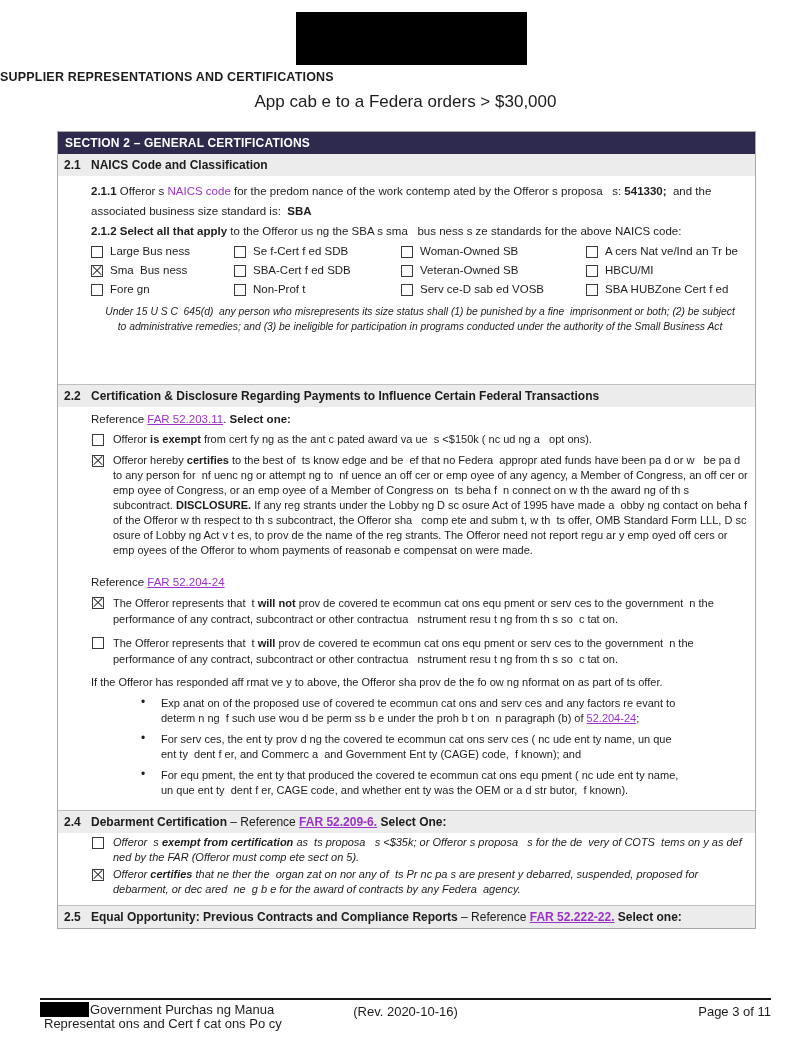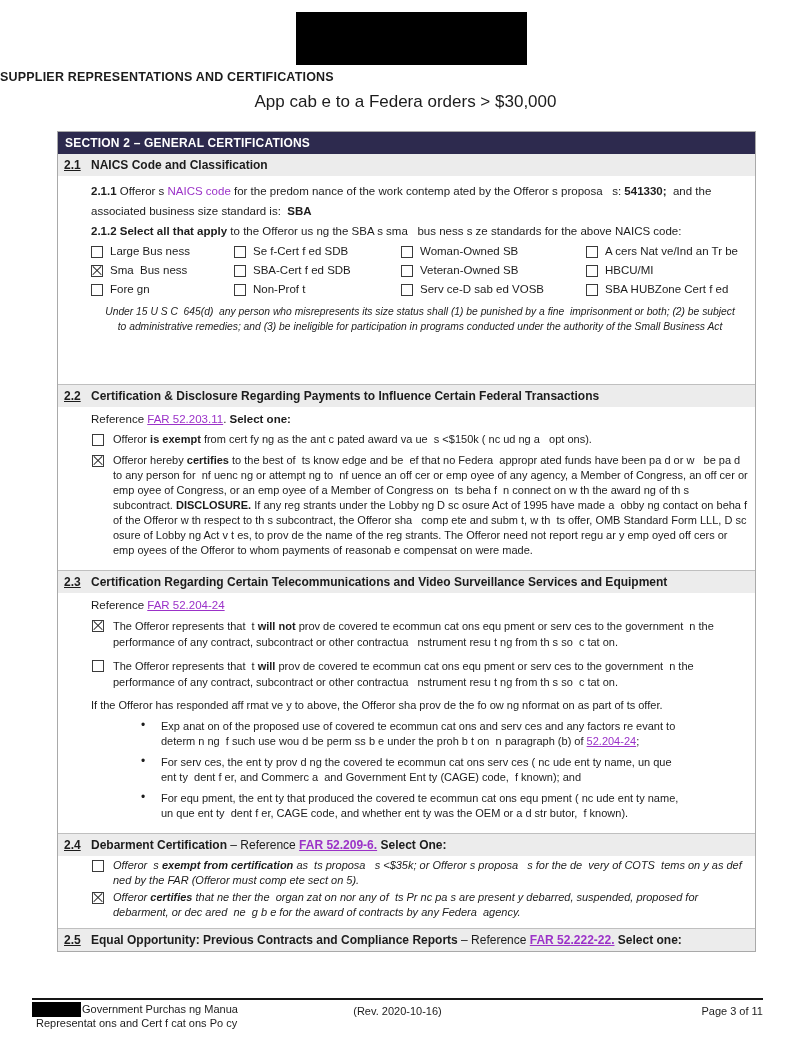--- a/index.html
+++ b/index.html
@@ -10,21 +10,21 @@
   }
   .redact-top{position:absolute;left:296px;top:12px;width:231px;height:53px;background:#000;}
   .doc-title{position:absolute;top:70px;left:0;width:100%;text-align:left;font-weight:bold;font-size:12.5px;letter-spacing:.2px;}
   .doc-subtitle{position:absolute;top:92px;left:0;width:100%;text-align:center;font-size:17px;}
 
   .cert-table{position:absolute;left:57px;top:131px;width:699px;border:1px solid #a9a9a9;box-sizing:border-box;background:#fff;}
   .section-bar{background:#2d2a4e;color:#fff;font-weight:bold;font-size:12px;padding:4px 6px 4px 7px;letter-spacing:.2px;}
 
   .sec-header{display:flex;align-items:baseline;background:#ececec;border-top:1px solid #bfbfbf;font-size:12px;padding:4px 8px 4px 6px;}
   .sec-header.first{border-top:none;}
-  .sec-num{width:27px;flex:none;font-weight:bold;text-decoration:underline;}
+  .sec-num{width:27px;flex:none;font-weight:bold;}
   .sec-title{flex:1;font-weight:bold;}
   .sec-title .plain{font-weight:normal;}
 
   .sec-body{padding:2px 6px 6px 33px;font-size:11px;line-height:15px;}
   .sec-body span,.sec-body b,.sec-body a,.sec-body i{white-space:pre-wrap;}
 
   a.flink{color:#9b32c8;text-decoration:underline;cursor:pointer;}
   a.flink.nou{text-decoration:none;}
 
   
@@ -47,21 +47,21 @@
   .opt{position:relative;padding-left:22px;margin:0 0 6px 0;}
   .opt .cb{position:absolute;left:1px;top:2px;}
   .opt23{line-height:16px;margin-bottom:8px;}
   .intro{margin:4px 0 6px;}
   .bullets{margin:2px 0 2px 48px;width:545px;}
   .bullet{position:relative;padding-left:22px;line-height:14.5px;margin-bottom:7px;}
   .bullet::before{content:"\2022";position:absolute;left:2px;top:-1px;font-size:12px;}
   .s24 .opt{margin-bottom:3px;line-height:14.5px;font-style:italic;}
 
   
-  .footer{position:absolute;left:32px;top:998px;width:731px;border-top:2px solid #161616;font-size:11px;line-height:13px;}
+  .footer{position:absolute;left:40px;top:998px;width:731px;border-top:2px solid #161616;font-size:13px;line-height:13px;}
   .redact-foot{position:absolute;left:0;top:2px;width:49px;height:15px;background:#000;}
   .f-line1{margin:3px 0 0 50px;}
   .f-line2{margin:1px 0 0 4px;}
   .f-center{position:absolute;left:0;right:0;top:5px;text-align:center;}
   .f-right{position:absolute;right:0;top:5px;}
 </style>
 </head>
 <body>
 
 <div>
@@ -152,24 +152,20 @@
       <div class="opt">
         <span class="cb"></span>
         <span>Offeror </span><b>is exempt</b><span> from cert fy ng as the ant c pated award va ue  s &lt;$150k ( nc ud ng a   opt ons).</span>
       </div>
       <div class="opt">
         <span class="cb checked"></span>
         <span>Offeror hereby </span><b>certifies</b><span> to the best of  ts know edge and be  ef that no Federa  appropr ated funds have been pa d or w   be pa d to any person for  nf uenc ng or attempt ng to  nf uence an off cer or emp oyee of any agency, a Member of Congress, an off cer or emp oyee of Congress, or an emp oyee of a Member of Congress on  ts beha f  n connect on w th the award ng of th s subcontract. </span><b>DISCLOSURE.</b><span> If any reg strants under the Lobby ng D sc osure Act of 1995 have made a  obby ng contact on beha f of the Offeror w th respect to th s subcontract, the Offeror sha   comp ete and subm t, w th  ts offer, OMB Standard Form LLL, D sc osure of Lobby ng Act v t es, to prov de the name of the reg strants. The Offeror need not report regu ar y emp oyed off cers or emp oyees of the Offeror to whom payments of reasonab e compensat on were made.</span>
       </div>
     </div>
 
-    <div class="sec-header">
-      <span class="sec-num">2.3</span>
-      <span class="sec-title">Certification Regarding Certain Telecommunications and Video Surveillance Services and Equipment</span>
-    </div>
     <div class="sec-body">
       <div class="refline">
         <span>Reference </span><a class="flink">FAR 52.204-24</a>
       </div>
       <div class="opt opt23">
         <span class="cb checked"></span>
         <span>The Offeror represents that  t </span><b>will not</b><span> prov de covered te ecommun cat ons equ pment or serv ces to the government  n the performance of any contract, subcontract or other contractua   nstrument resu t ng from th s so  c tat on.</span>
       </div>
       <div class="opt opt23">
         <span class="cb"></span>

